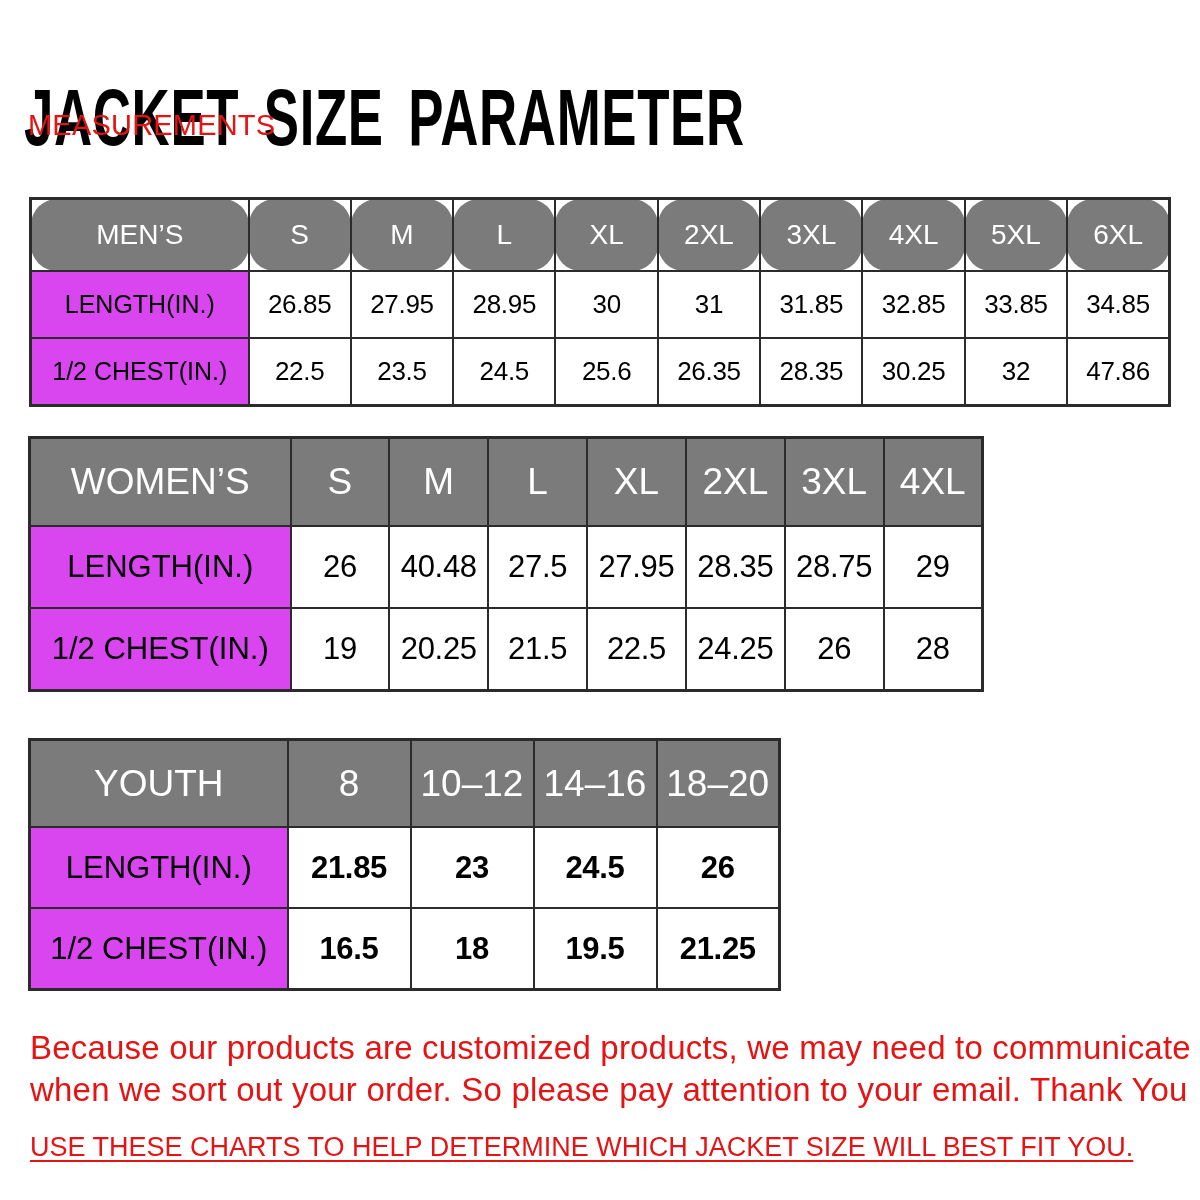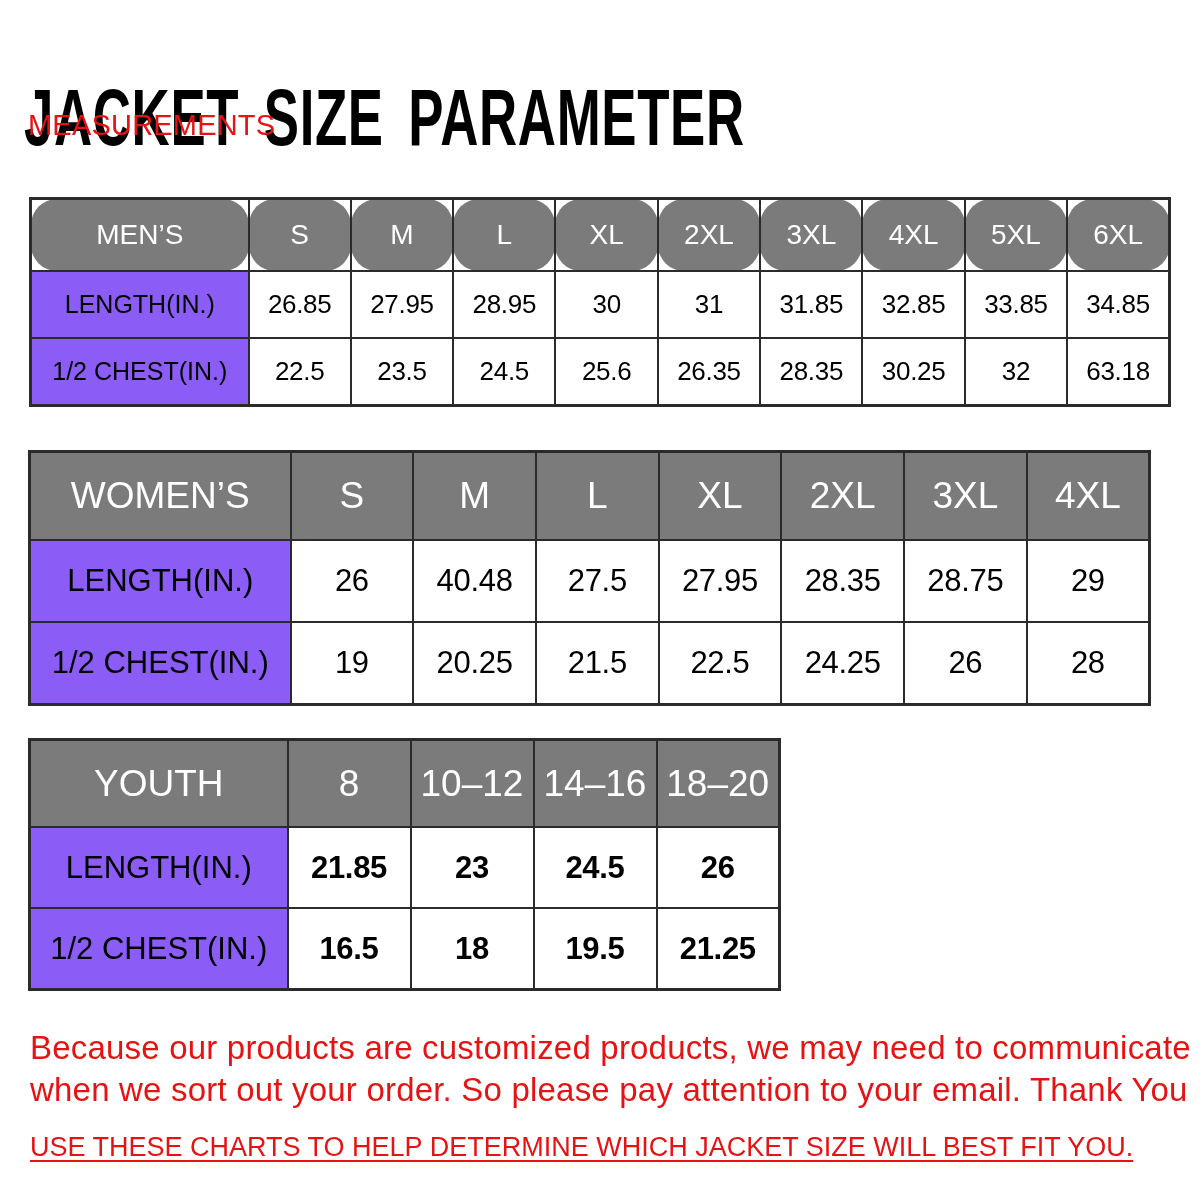--- a/index.html
+++ b/index.html
@@ -52,35 +52,35 @@
     white-space:nowrap;
   }
   table.size-table thead th{
     background:var(--gray);
     color:#ffffff;
     font-weight:normal;
   }
   table.size-table tbody th{
     font-weight:normal;
     color:var(--ink);
-    background:#8b5cf6;
+    background:#d946ef;
   }
   table.size-table tbody td{
     color:var(--ink);
     letter-spacing:-0.3px;
   }
 
   #t-mens{left:29px;top:197px;width:1142px;}
   #t-mens col.c-label{width:218px;}
   #t-mens thead th{height:70px;font-size:28px;border-radius:26px;}
   #t-mens tbody th,#t-mens tbody td{height:65px;}
   #t-mens tbody th{font-size:25px;}
   #t-mens tbody td{font-size:26px;}
 
-  #t-womens{left:28px;top:450px;width:1123px;}
+  #t-womens{left:28px;top:436px;width:956px;}
   #t-womens col.c-label{width:261px;}
   #t-womens thead th{height:86px;font-size:37px;}
   #t-womens tbody th,#t-womens tbody td{height:80px;}
   #t-womens tbody th{font-size:31px;}
   #t-womens tbody td{font-size:31px;}
 
   #t-youth{left:28px;top:738px;width:753px;}
   #t-youth col.c-label{width:258px;}
   #t-youth thead th{height:85px;font-size:37px;}
   #t-youth tbody th,#t-youth tbody td{height:79px;}
@@ -156,21 +156,21 @@
       <tr>
         <th>1/2 CHEST(IN.)</th>
         <td>22.5</td>
         <td>23.5</td>
         <td>24.5</td>
         <td>25.6</td>
         <td>26.35</td>
         <td>28.35</td>
         <td>30.25</td>
         <td>32</td>
-        <td>63.18</td>
+        <td>47.86</td>
       </tr>
     </tbody>
   </table>
 <table id="t-womens" class="size-table">
     <colgroup>
       <col class="c-label">
       <col>
       <col>
       <col>
       <col>

